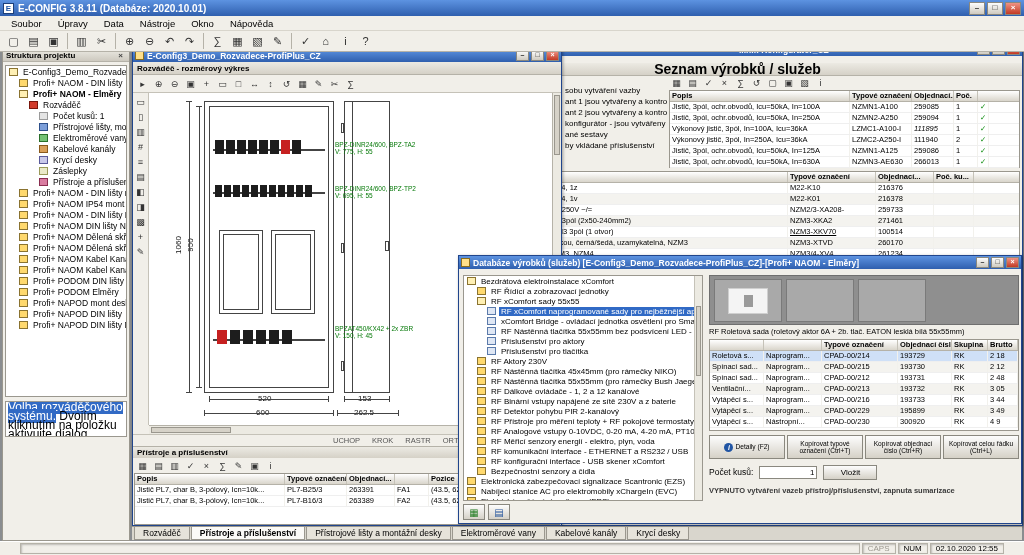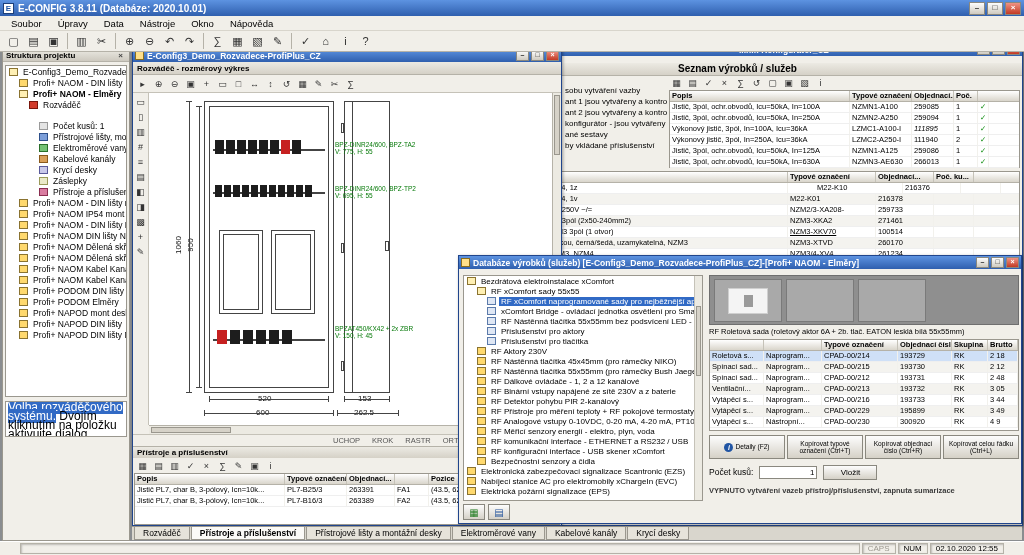--- a/index.html
+++ b/index.html
@@ -99,21 +99,21 @@
   .trow.alt{background:#f4f3ef}
   .trow.rsel{background:#cfe0f7}
   .td{flex:none;padding:0 2px;font-size:7.5px;overflow:hidden;white-space:nowrap;line-height:10px;border-right:1px solid #f2f1ec}
   .td.check{color:#0a8a0a;font-weight:bold}
   .tspacer{height:4px;background:#e9e7e0;border-bottom:1px solid #d5d2c8}
 
   
   #rightwin{left:452px;top:42px;width:571px;height:484px;z-index:2}
   #rightwin .childtitle span.ttl{padding-left:284px}
   #khdr{position:absolute;left:0;top:20px;width:569px;height:13px;background:linear-gradient(#eceae3,#d5d1c7);
-        border-bottom:1px solid #b5b2a8;text-align:center;font-size:10px;font-weight:bold;line-height:12px}
+        border-bottom:1px solid #b5b2a8;text-align:center;font-size:14px;font-weight:bold;line-height:12px}
   #ktb{position:absolute;left:216px;top:33px;width:353px;height:14px;display:flex;align-items:center;gap:1px}
   #kopts{position:absolute;left:112px;top:43px;width:102px;height:68px;overflow:hidden}
   .opt{height:11px;font-size:8px;white-space:nowrap;overflow:hidden}
   #ktable1{position:absolute;left:216px;top:47px;width:351px;height:78px;background:#fff;border:1px solid #9a978e}
   #ktable2{position:absolute;left:4px;top:128px;width:563px;height:102px;background:#fff;border:1px solid #9a978e}
 
   
   #dbdialog{left:458px;top:255px;width:564px;height:269px;z-index:5}
   #db-tree{position:absolute;left:4px;top:19px;width:240px;height:226px;background:#fff;border:1px solid #9a978e;overflow:hidden}
   #db-tree .titem{height:10px;font-size:8px}
@@ -212,21 +212,21 @@
         <span class="tlabel">Profi+ NAOM - DIN lišty</span>
       </div>
       <div class="titem bold" style="padding-left: 13px;">
         <span class="ticon folder-open"></span>
         <span class="tlabel">Profi+ NAOM - Elměry</span>
       </div>
       <div class="titem" style="padding-left: 23px;">
         <span class="ticon cabinet"></span>
         <span class="tlabel">Rozváděč</span>
       </div>
-      <div class="titem" style="padding-left: 33px; margin-top: 10px;">
+      <div class="titem" style="padding-left: 33px;">
         <span class="ticon count"></span>
         <span class="tlabel">Počet kusů: 1</span>
       </div>
       <div class="titem" style="padding-left: 33px;">
         <span class="ticon rail"></span>
         <span class="tlabel">Přístrojové lišty, montážní desky</span>
       </div>
       <div class="titem" style="padding-left: 33px;">
         <span class="ticon tray"></span>
         <span class="tlabel">Elektroměrové vany</span>
@@ -387,21 +387,21 @@
     </div>
   <div id="ktable2">
       <div class="thead">
         <span class="th" style="width: 330px;">Popis</span>
         <span class="th" style="width: 88px;">Typové označení</span>
         <span class="th" style="width: 58px;">Objednací...</span>
         <span class="th" style="width: 40px;">Poč. ku...</span>
       </div>
       <div class="trow">
         <span class="td" style="width: 330px;">Pomocné kontakty pro NZM1..4, 1z</span>
-        <span class="td" style="width: 88px; margin-left: 27px;">M22-K10</span>
+        <span class="td" style="width: 88px;">M22-K10</span>
         <span class="td" style="width: 58px;">216376</span>
         <span class="td" style="width: 40px;"></span>
       </div>
       <div class="trow alt">
         <span class="td" style="width: 330px;">Pomocné kontakty pro NZM1..4, 1v</span>
         <span class="td" style="width: 88px;">M22-K01</span>
         <span class="td" style="width: 58px;">216378</span>
         <span class="td" style="width: 40px;"></span>
       </div>
       <div class="trow">
@@ -624,20 +624,24 @@
       <span class="wbtn sm">□</span>
       <span class="wbtn sm close">×</span>
     </span>
   </div>
   <div id="db-tree">
       <div class="titem" style="padding-left: 3px;">
         <span class="ticon folder-open"></span>
         <span class="tlabel">Bezdrátová elektroinstalace xComfort</span>
       </div>
       <div class="titem" style="padding-left: 13px;">
+        <span class="ticon folder"></span>
+        <span class="tlabel">RF Řídící a zobrazovací jednotky</span>
+      </div>
+      <div class="titem" style="padding-left: 13px;">
         <span class="ticon folder-open"></span>
         <span class="tlabel">RF xComfort sady 55x55</span>
       </div>
       <div class="titem sel" style="padding-left: 23px;">
         <span class="ticon item"></span>
         <span class="tlabel">RF xComfort naprogramované sady pro nejběžnější aplikace</span>
       </div>
       <div class="titem" style="padding-left: 23px;">
         <span class="ticon item"></span>
         <span class="tlabel">xComfort Bridge - ovládací jednotka osvětlení pro Smartphony</span>

